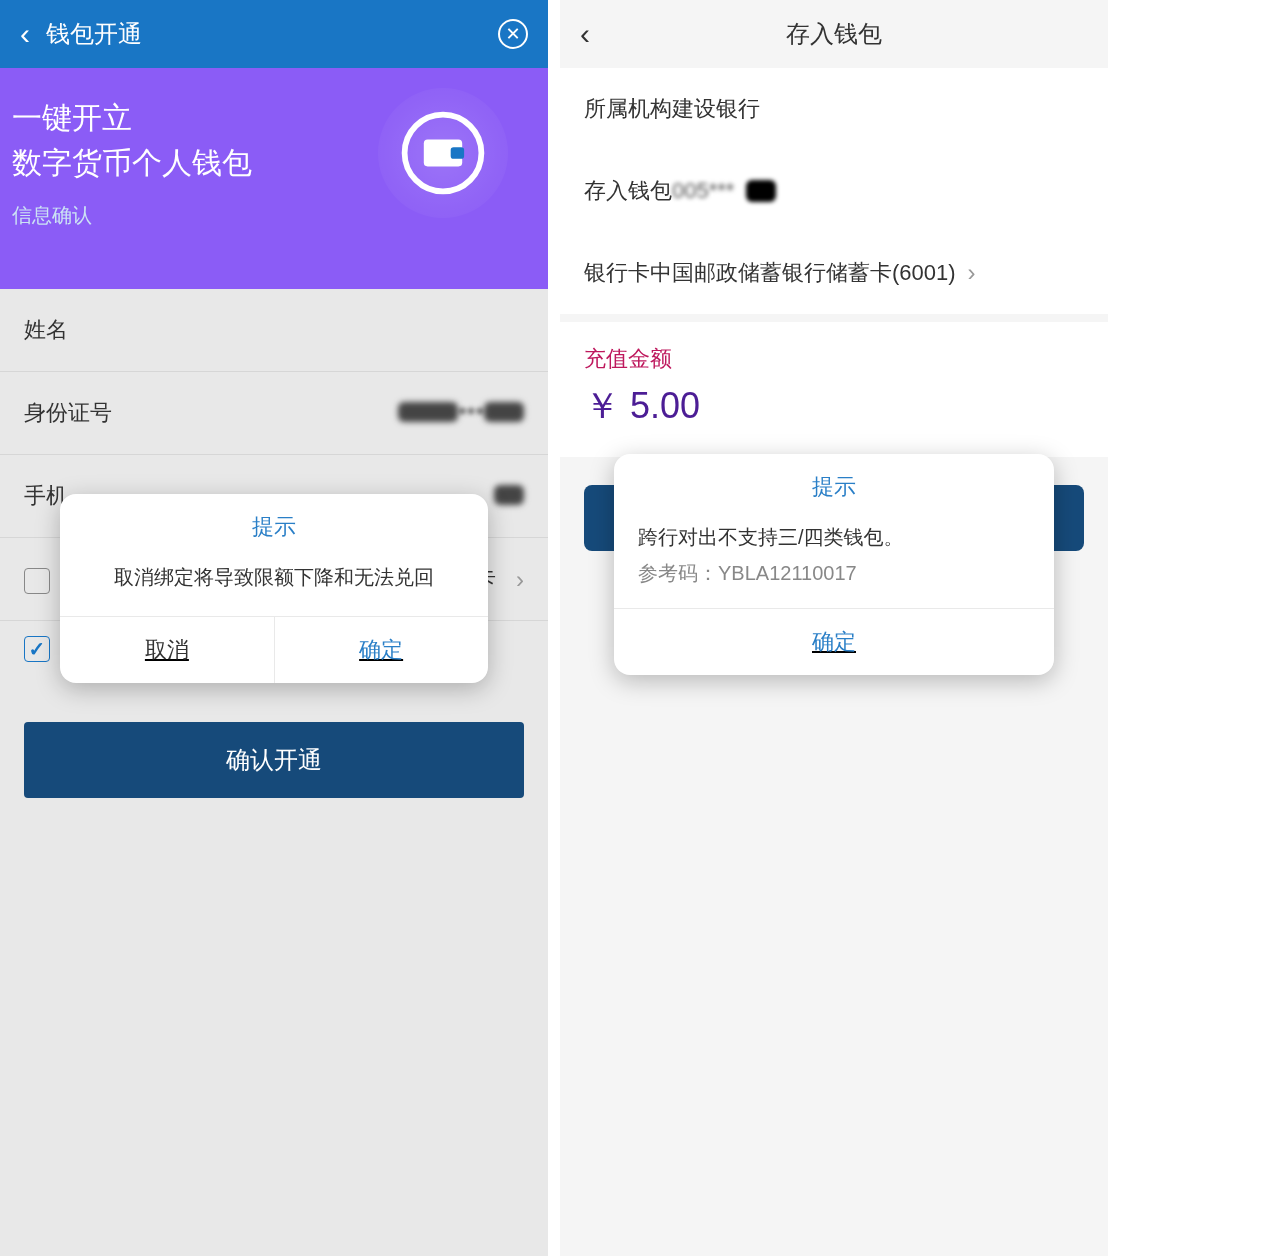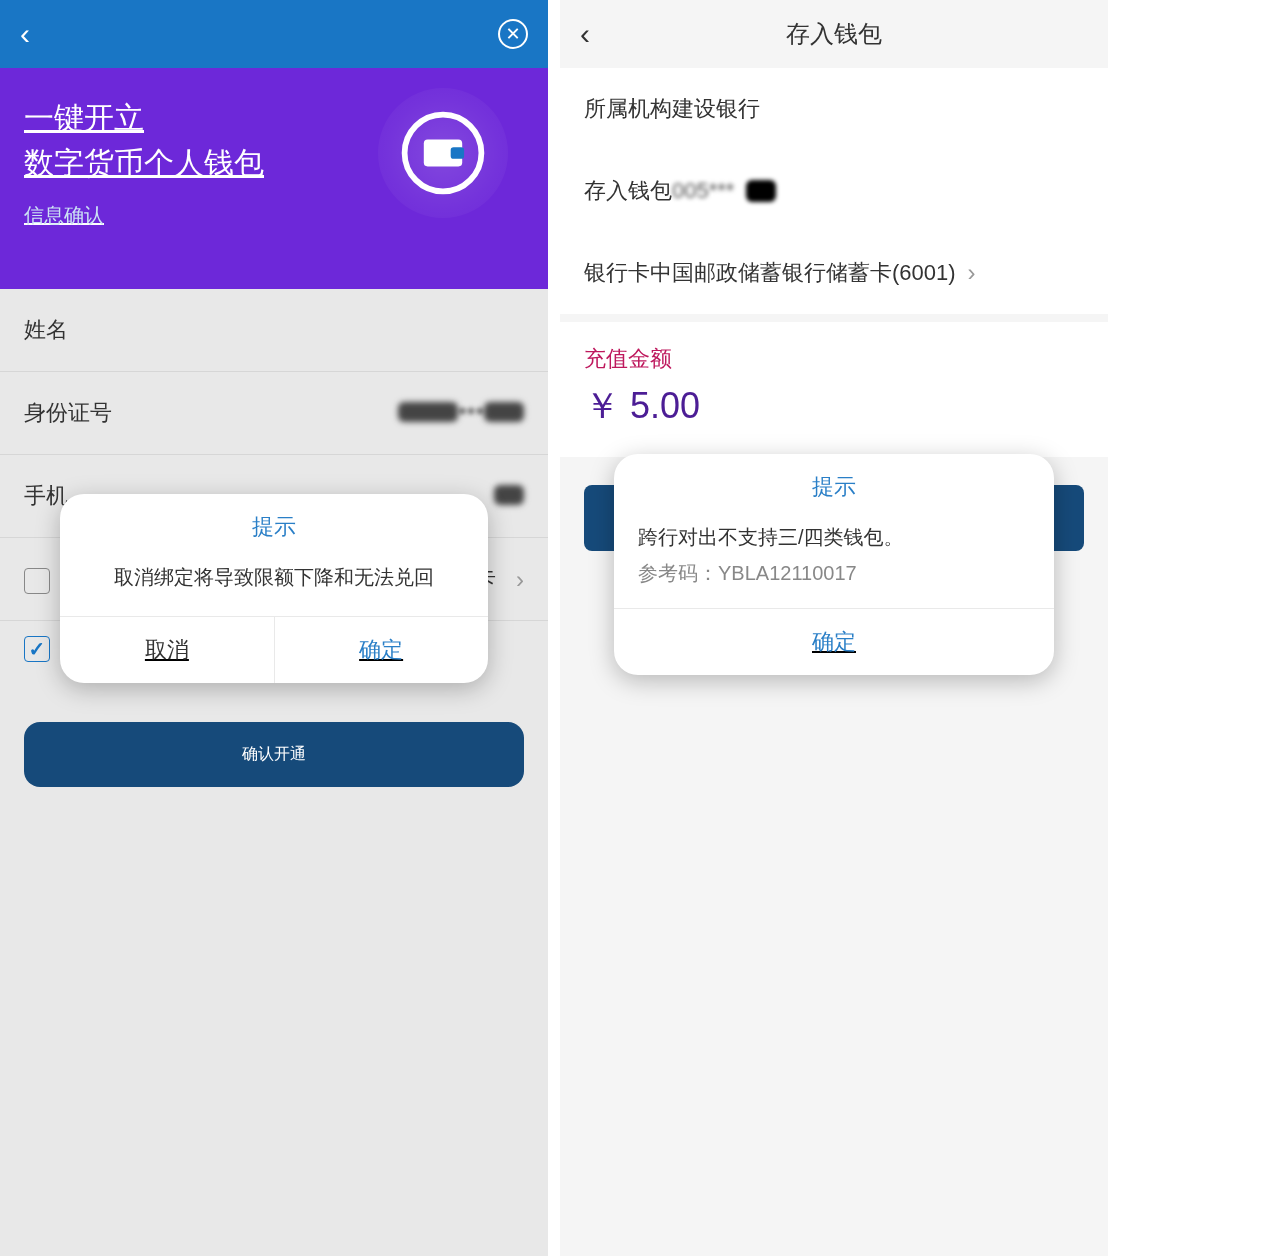--- a/index.html
+++ b/index.html
@@ -5,72 +5,73 @@
     * { margin: 0; padding: 0; box-sizing: border-box; font-family: -apple-system, "PingFang SC", "Microsoft YaHei", sans-serif; }
     body { display: flex; gap: 12px; background: #fff; width: 1268px; }
     .phone { width: 548px; height: 1256px; position: relative; overflow: hidden; background: #e8e8e8; }
     .phone-right { background: #f5f5f5; }
     
     
     .header-blue { background: #1976c5; color: #fff; height: 68px; display: flex; align-items: center; padding: 0 20px; font-size: 24px; justify-content: space-between; }
     .back-chevron { font-size: 30px; font-weight: 300; cursor: pointer; }
     .header-title { flex: 1; margin-left: 16px; }
     .close-circle { width: 30px; height: 30px; border: 2px solid #fff; border-radius: 50%; display: flex; align-items: center; justify-content: center; font-size: 18px; cursor: pointer; }
-    .hero-blue { background: #6d28d9; color: #fff; padding: 30px 24px 60px; position: relative; text-decoration: underline; }
+    .hero-blue { background: #8b5cf6; color: #fff; padding: 30px 12px 60px; position: relative; }
     .hero-line1 { font-size: 30px; font-weight: 400; }
     .hero-line2 { font-size: 30px; font-weight: 400; margin-top: 4px; }
     .hero-subtitle { font-size: 20px; color: #cce3f4; margin-top: 18px; }
     .wallet-circle { position: absolute; right: 40px; top: 20px; width: 130px; height: 130px; border-radius: 50%; display: flex; align-items: center; justify-content: center; background: radial-gradient(circle, rgba(255,255,255,0.15) 0%, rgba(255,255,255,0.05) 60%, rgba(255,255,255,0) 100%); }
     .wallet-circle svg { width: 96px; height: 96px; }
     .form-area { background: #e8e8e8; }
     .form-row { padding: 26px 24px; border-bottom: 1px solid #d6d6d6; display: flex; justify-content: space-between; align-items: flex-end; font-size: 22px; color: #333; }
     .form-row .value { color: #333; }
     .row-chevron { color: #999; margin-left: 6px; font-size: 24px; }
     .checkbox-row { padding: 22px 24px; display: flex; align-items: center; font-size: 20px; gap: 12px; color: #333; }
     .checkbox-row .box { width: 26px; height: 26px; border: 1.5px solid #888; border-radius: 4px; display: flex; align-items: center; justify-content: center; }
     .checkbox-row.agreement { padding-top: 14px; }
     .checkbox-row.agreement .checkmark { color: #1976c5; font-size: 20px; font-weight: bold; }
     .checkbox-row.agreement .box { border-color: #1976c5; }
     .agreement-link { color: #2a7fc7; cursor: pointer; }
-    .primary-btn { margin: 38px 24px 0; background: #164a7a; color: #fff; text-align: center; padding: 22px; font-size: 16px; border-radius: 16px; cursor: pointer; }
+    .primary-btn { margin: 38px 24px 0; background: #164a7a; color: #fff; text-align: center; padding: 22px; font-size: 24px; border-radius: 4px; cursor: pointer; }
     
     
     .header-light { height: 68px; display: flex; align-items: center; padding: 0 20px; font-size: 24px; background: #f5f5f5; color: #333; position: relative; }
     .header-light .title-center { position: absolute; left: 0; right: 0; text-align: center; font-size: 24px; }
     .back-chevron-light { font-size: 30px; cursor: pointer; z-index: 2; color: #333; }
     .white-section { background: #fff; }
     .info-row { padding: 26px 24px; display: flex; justify-content: flex-start; align-items: center; font-size: 22px; color: #333; }
     .info-row .val { color: #333; display: flex; align-items: center; gap: 6px; }
     .amount-label { padding: 22px 24px 2px; font-size: 22px; color: #be185d; }
     .amount-value { padding: 6px 24px 26px; font-size: 36px; color: #4c1d95; font-weight: 400; }
     .primary-btn2 { margin: 28px 24px 0; background: #164a7a; height: 66px; border-radius: 8px; }
     .blur-splotch { filter: blur(2px); color: #555; }
     
     
     .modal-overlay { position: absolute; inset: 0; display: flex; align-items: center; justify-content: center; }
-    .modal { background: #fff; width: 78%; border-radius: 24px; overflow: hidden; box-shadow: 0 6px 24px rgba(0,0,0,0.25); }
+    .modal { background: #fff; width: 78%; border-radius: 16px; overflow: hidden; box-shadow: 0 6px 24px rgba(0,0,0,0.25); }
     .modal-title { text-align: center; font-size: 22px; color: #2a7fc7; padding: 18px 0 12px; }
     .modal-body { font-size: 20px; color: #333; padding: 8px 24px 20px; line-height: 1.5; }
     .modal-body.center { text-align: center; padding-bottom: 24px; }
     .modal-body.left { text-align: left; }
     .modal-actions { display: flex; border-top: 1px solid #e9e9e9; text-decoration: underline; }
     .modal-btn { flex: 1; text-align: center; padding: 18px 0; font-size: 22px; cursor: pointer; }
     .modal-btn.cancel { color: #333; border-right: 1px solid #e9e9e9; }
     .modal-btn.confirm { color: #2a7fc7; }
     .modal-right { position: absolute; left: 50%; top: 454px; transform: translateX(-50%); width: 440px; }
     .ref-code { color: #888; margin-top: 6px; }
     
     .redacted { background: #444; border-radius: 6px; display: inline-block; width: 60px; height: 20px; filter: blur(2px); }
   </style>
 </head>
 <body>
 
 <div class="phone">
   <div class="header-blue">
     <span class="back-chevron">‹</span>
+    <span class="header-title">钱包开通</span>
     <span class="close-circle">✕</span>
   </div>
   <div class="hero-blue">
     <div class="hero-line1">一键开立</div>
     <div class="hero-line2">数字货币个人钱包</div>
     <div class="hero-subtitle">信息确认</div>
     <div class="wallet-circle">
       <svg viewBox="0 0 100 100">
           <circle cx="50" cy="50" r="40" fill="none" stroke="#fff" stroke-width="6"></circle>
           <rect x="30" y="36" width="40" height="28" rx="4" fill="#fff"></rect>

